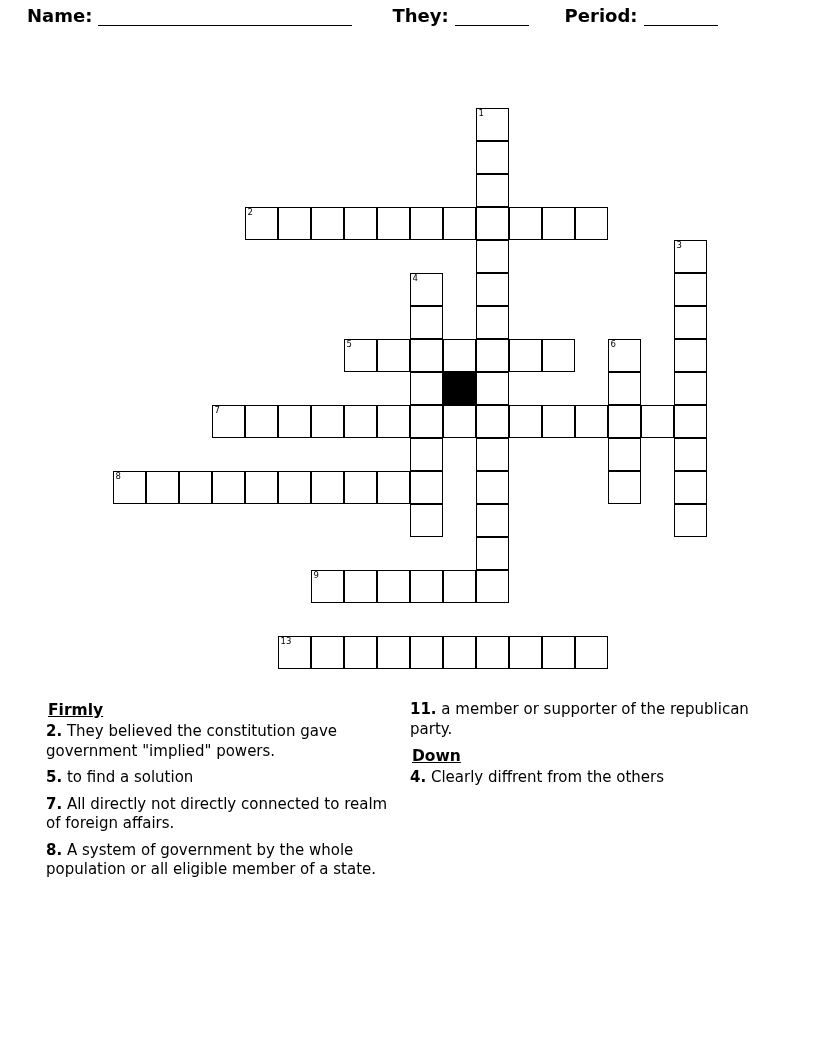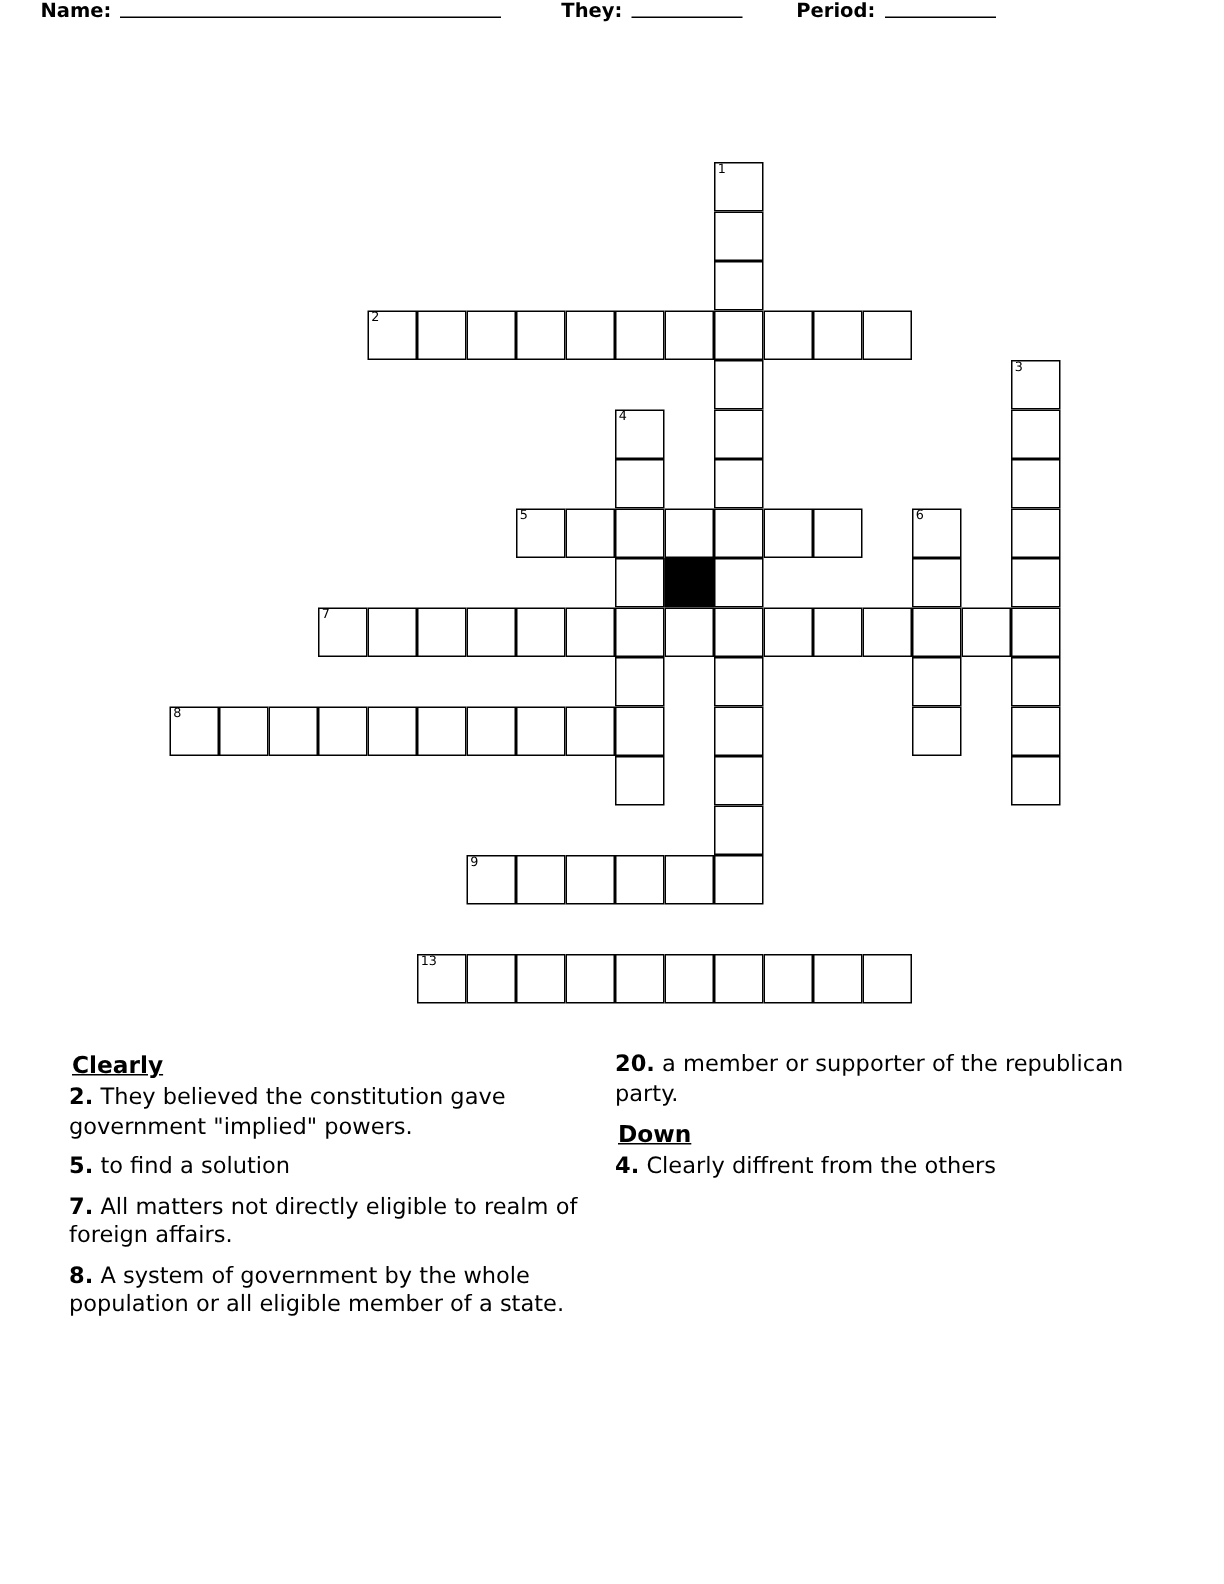--- a/index.html
+++ b/index.html
@@ -22,22 +22,22 @@
   }
 
   
   .header-row {
     position: absolute;
     top: 0px;
     left: 0px;
     width: 816px;
     height: 26px;
     display: flex;
-    align-items: flex-start;
-    font-size: 13px;
+    align-items: flex-end;
+    font-size: 18px;
     font-weight: bold;
   }
   .hdr-name {
     margin-left: 27px;
   }
   .hdr-rule {
     display: inline-block;
     border-bottom: 1.3px solid #000;
     height: 11px;
   }
@@ -240,43 +240,43 @@
       <div class="cell" style="left: 443px; top: 636px;"></div>
       <div class="cell" style="left: 476px; top: 636px;"></div>
       <div class="cell" style="left: 509px; top: 636px;"></div>
       <div class="cell" style="left: 542px; top: 636px;"></div>
       <div class="cell" style="left: 575px; top: 636px;"></div>
     </div>
 
   <div class="clues">
 
     <div class="col col-left">
-      <div class="clue-head">Clearly</div>
+      <div class="clue-head">Firmly</div>
 
       <p class="clue">
         <b>2.</b>
         <span>They believed the constitution gave government "implied" powers.</span>
       </p>
       <p class="clue">
         <b>5.</b>
         <span>to find a solution</span>
       </p>
       <p class="clue">
         <b>7.</b>
-        <span>All matters not directly eligible to realm of foreign affairs.</span>
+        <span>All directly not directly connected to realm of foreign affairs.</span>
       </p>
       <p class="clue">
         <b>8.</b>
         <span>A system of government by the whole population or all eligible member of a state.</span>
       </p>
     </div>
 
     <div class="col col-right">
       <p class="clue">
-        <b>20.</b>
+        <b>11.</b>
         <span>a member or supporter of the republican party.</span>
       </p>
 
       <div class="clue-head">Down</div>
 
       <p class="clue">
         <b>4.</b>
         <span>Clearly diffrent from the others</span>
       </p>
     </div>

